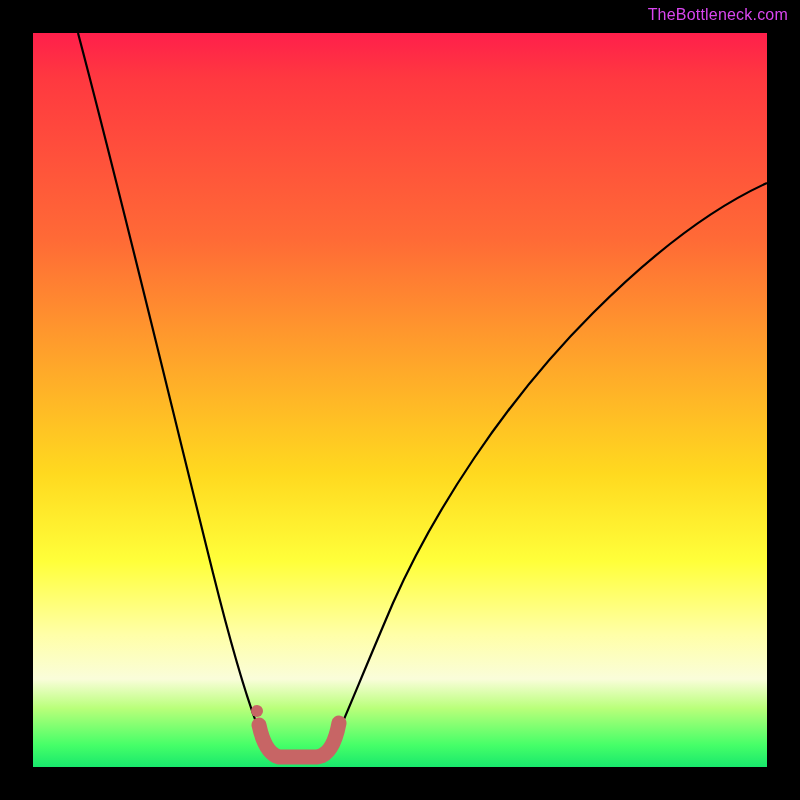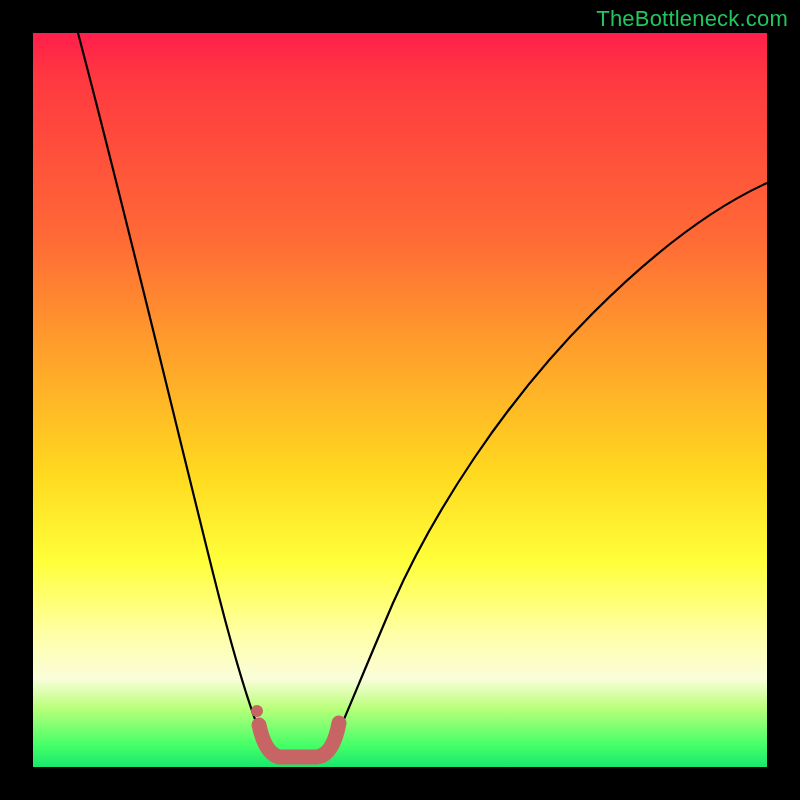--- a/index.html
+++ b/index.html
@@ -36,22 +36,22 @@
       #fafdda 88%,
       #b9ff7a 92%,
       #46ff68 97%,
       #18e86c 100%
     );
   }
   .watermark {
     position: absolute;
     top: 6px;
     right: 12px;
-    color: #22c55e;
-    font-size: 22px;
+    color: #d946ef;
+    font-size: 16px;
     font-weight: 500;
     letter-spacing: 0.2px;
     user-select: none;
   }
   svg.curve {
     position: absolute;
     left: 0; top: 0;
     width: 734px;
     height: 734px;
     overflow: visible;

